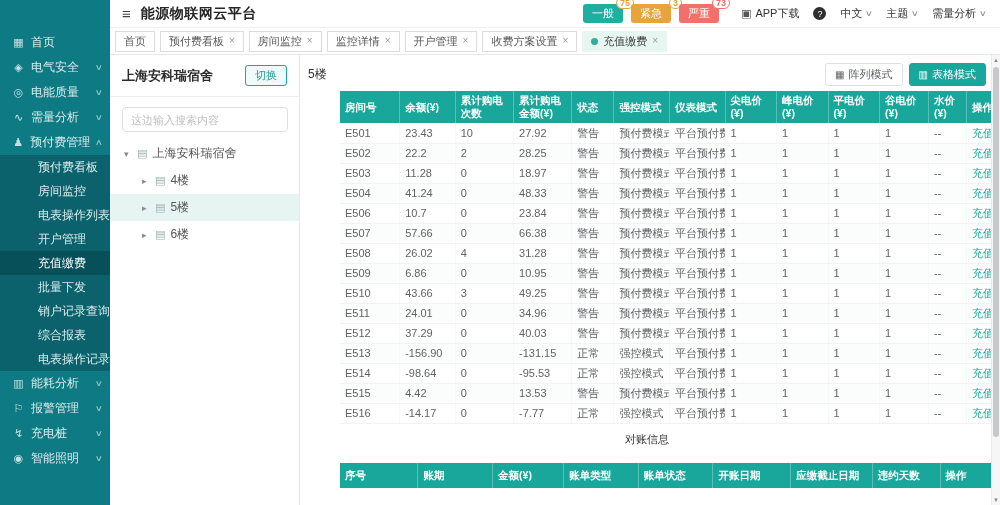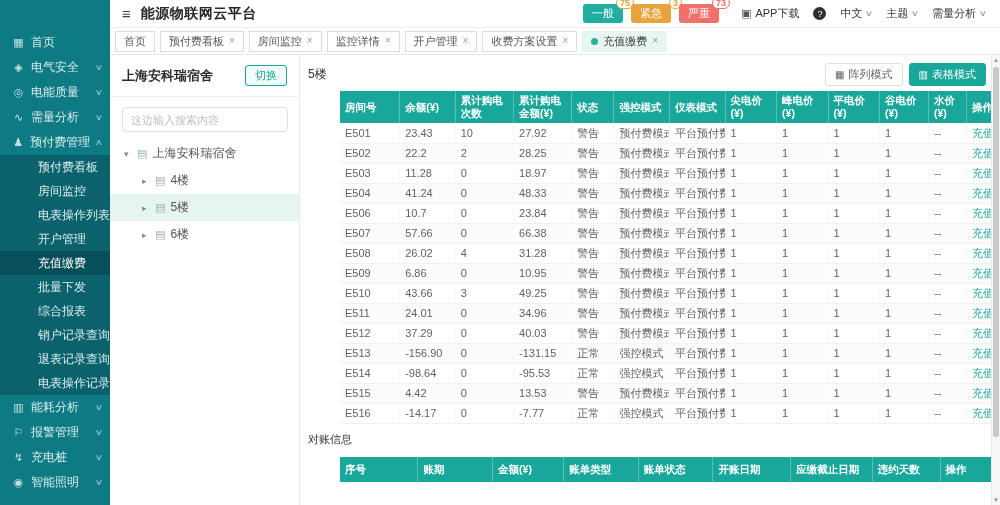--- a/index.html
+++ b/index.html
@@ -70,21 +70,21 @@
   .op-link { color:#19a79c; cursor:pointer; margin-right:7px; }
   .op-link:last-child { margin-right:0; }
 
   .main-table th:nth-child(1){width:8.8%} .main-table th:nth-child(2){width:8.2%}
   .main-table th:nth-child(3){width:8.6%} .main-table th:nth-child(4){width:8.6%}
   .main-table th:nth-child(5){width:6.2%} .main-table th:nth-child(6){width:8.2%}
   .main-table th:nth-child(7){width:8.2%} .main-table th:nth-child(8){width:7.6%}
   .main-table th:nth-child(9){width:7.6%} .main-table th:nth-child(10){width:7.6%}
   .main-table th:nth-child(11){width:7.2%} .main-table th:nth-child(12){width:5.6%}
 
-  .recon-title { font-size:11px; color:#333; margin:8px 0 10px 0; }
+  .recon-title { font-size:11px; color:#333; margin:8px 0 16px 0;text-align:center; }
   .recon-table th:nth-child(1){width:11.5%} .recon-table th:nth-child(2){width:11%}
   .recon-table th:nth-child(3){width:10.5%} .recon-table th:nth-child(4){width:11%}
   .recon-table th:nth-child(5){width:11%} .recon-table th:nth-child(6){width:11.5%}
   .recon-table th:nth-child(7){width:12%} .recon-table th:nth-child(8){width:10%}
   .recon-table th { padding:6px 5px; }
 
   
   .vscroll { position:absolute; top:0; right:0; bottom:0; width:9px; background:#f6f6f6; border-left:1px solid #e9e9e9; }
   .vscroll .arr { position:absolute; left:0; width:8px; text-align:center; font-size:6px; color:#8c8c8c; }
   .arr.up { top:2px; } .arr.down { bottom:2px; }
@@ -133,27 +133,24 @@
         <div class="side-item sub">
           <span>开户管理</span>
         </div>
         <div class="side-item sub active">
           <span>充值缴费</span>
         </div>
         <div class="side-item sub">
           <span>批量下发</span>
         </div>
         <div class="side-item sub">
+          <span>销户记录查询</span>
+        </div>
+        <div class="side-item sub">
           <span>综合报表</span>
-        </div>
-        <div class="side-item sub">
-          <span>销户记录查询</span>
-        </div>
-        <div class="side-item sub">
-          <span>退表记录查询</span>
         </div>
         <div class="side-item sub">
           <span>电表操作记录</span>
         </div>
         <div class="side-item top">
           <span class="glyph">▥</span>
           <span>能耗分析</span>
           <span class="chev">∨</span>
         </div>
         <div class="side-item top">

